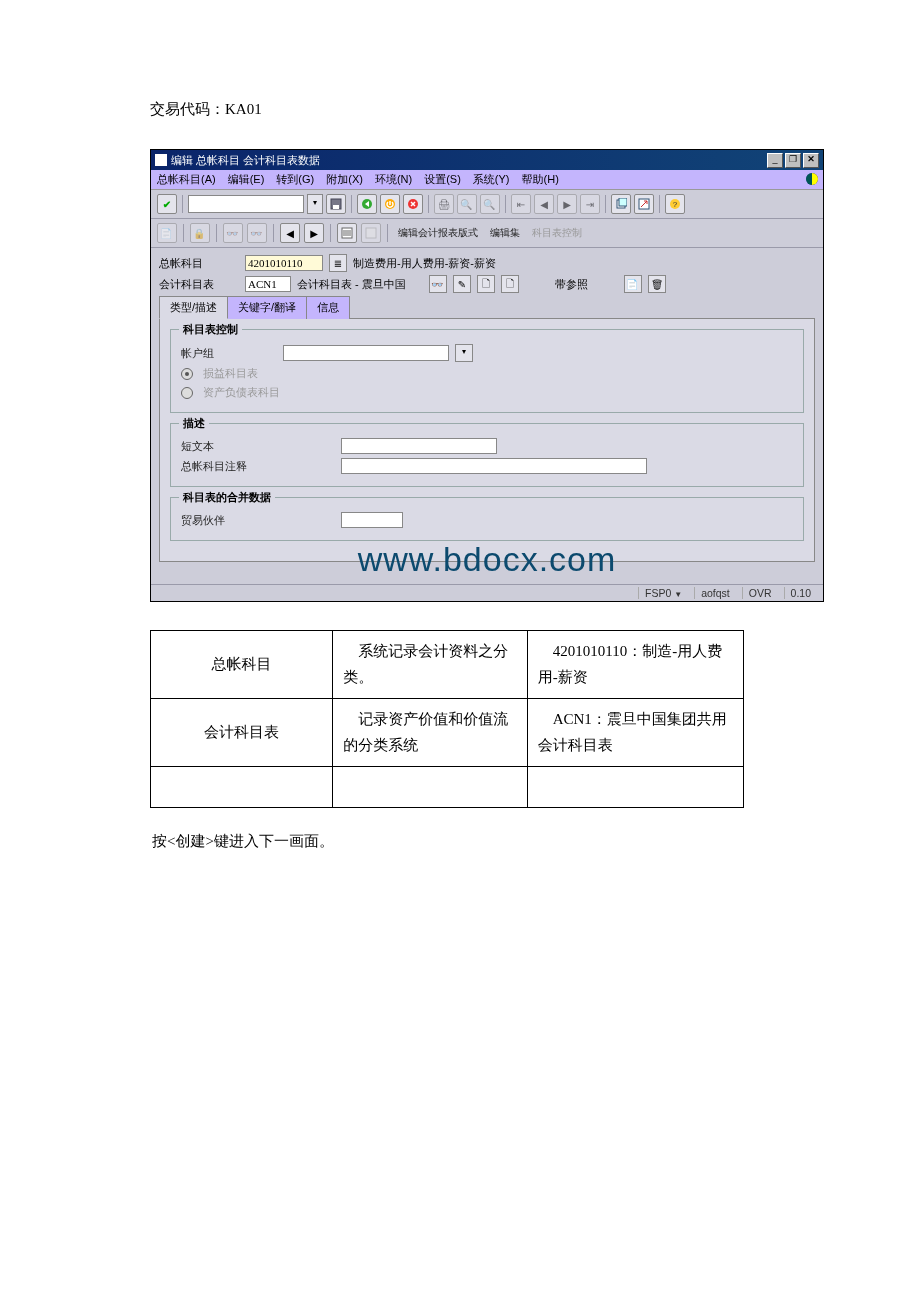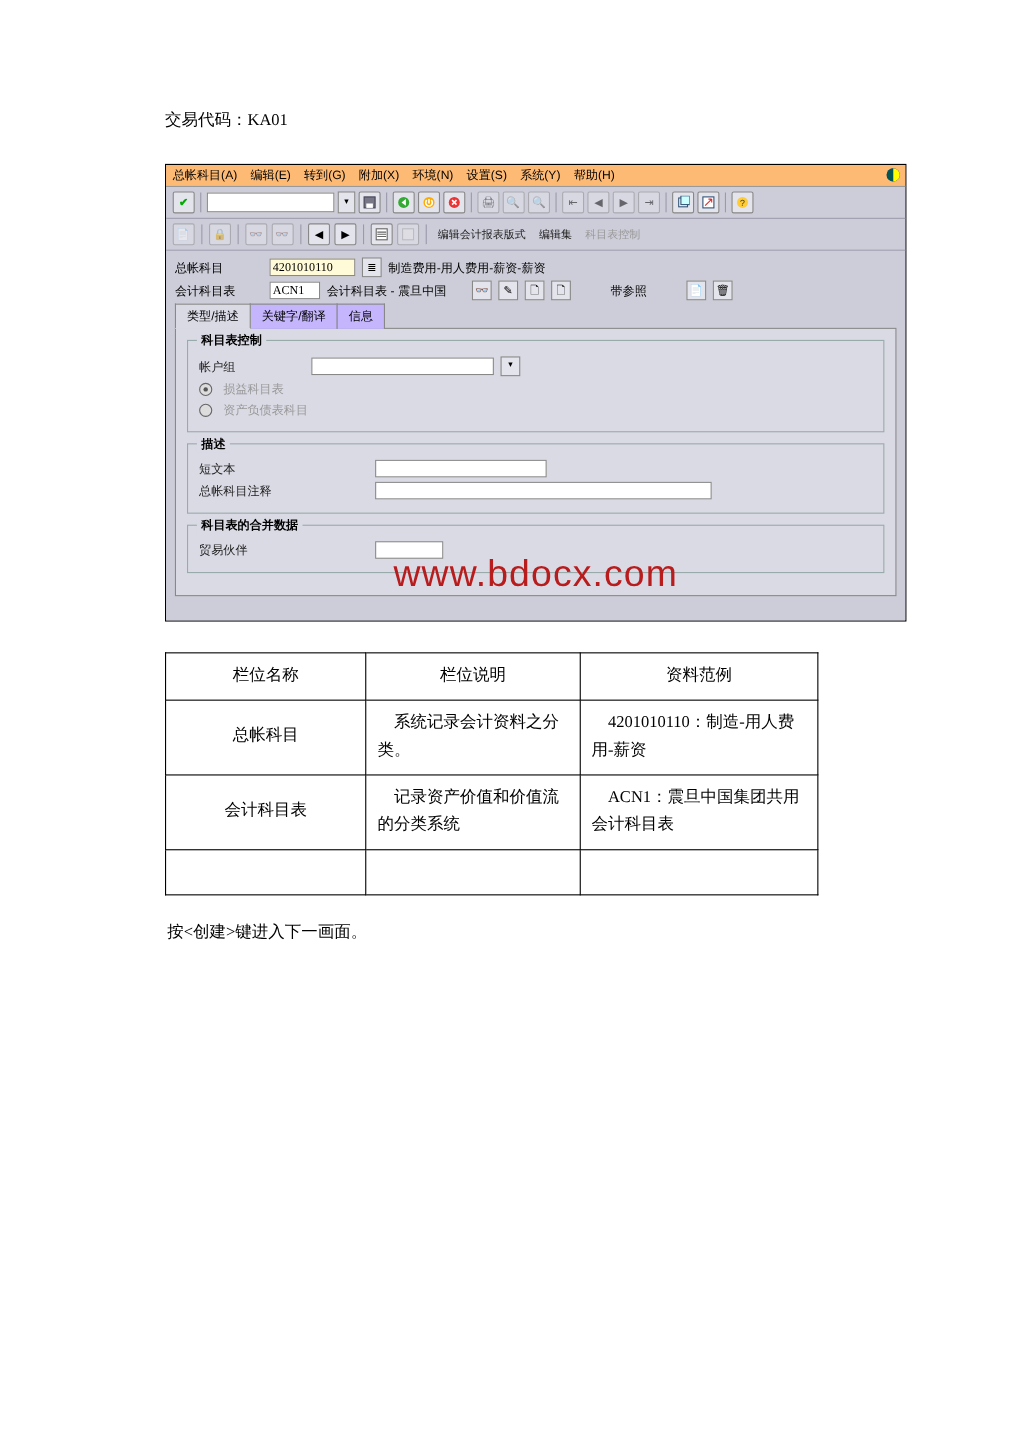--- a/index.html
+++ b/index.html
@@ -65,21 +65,21 @@
     border-right-color: #555;
     border-bottom-color: #555;
     font-size: 9px;
     line-height: 11px;
     text-align: center;
     color: #000;
     cursor: default;
   }
   .tb-btn.close { font-weight: bold; }
   .menubar {
-    background: #fdba74;
+    background: #c4b5fd;
     padding: 2px 6px;
     font-size: 11px;
     display: flex;
     gap: 12px;
     border-bottom: 1px solid #999;
     position: relative;
   }
   .menu-item {
     cursor: default;
   }
@@ -241,21 +241,21 @@
   }
   .radio.selected::after {
     content:''; display:block; width:4px; height:4px; background:#555; border-radius:50%; margin:3px;
   }
   .watermark {
     position: absolute;
     bottom: 22px;
     left: 0; right:0;
     text-align: center;
     font-size: 34px;
-    color: #b91c1c;
+    color: #0c4a6e;
     letter-spacing: 1px;
     font-family: Arial, sans-serif;
     pointer-events:none;
   }
   .statusbar {
     background: #cdcdd9;
     border-top: 1px solid #9a9aaa;
     padding: 2px 6px;
     display:flex;
     justify-content:flex-end;
@@ -294,20 +294,31 @@
 </head>
 <body>
 
 <div class="page-content">
 
   <div class="tx-code">交易代码：KA01</div>
 
 
   <div class="sap-window">
 
+    <div class="titlebar">
+      <div class="titlebar-left">
+        <span class="titlebar-icon"></span>
+        <span>编辑 总帐科目 会计科目表数据</span>
+      </div>
+      <div class="titlebar-buttons">
+        <div class="tb-btn">_</div>
+        <div class="tb-btn">❐</div>
+        <div class="tb-btn close">✕</div>
+      </div>
+    </div>
 
     <div class="menubar">
       <span class="menu-item">总帐科目(A)</span>
       <span class="menu-item">编辑(E)</span>
       <span class="menu-item">转到(G)</span>
       <span class="menu-item">附加(X)</span>
       <span class="menu-item">环境(N)</span>
       <span class="menu-item">设置(S)</span>
       <span class="menu-item">系统(Y)</span>
       <span class="menu-item">帮助(H)</span>
@@ -477,30 +488,31 @@
             <span class="grow-label" style="width:154px">贸易伙伴</span>
             <input class="long-input" style="width: 56px;">
           </div>
         </div>
 
       </div>
 
       <div class="watermark">www.bdocx.com</div>
     </div>
 
+    <div class="statusbar">
+      <span class="sb-cell"><span>FSP0</span> <span style="font-size:8px">▼</span></span>
+      <span class="sb-cell">aofqst</span>
+      <span class="sb-cell">OVR</span>
+      <span class="sb-cell">0.10</span>
+    </div>
 
   </div>
 
   <table class="doc-table">
     <tbody>
-        <tr>
-      <td class="hdr c1">栏位名称</td>
-      <td class="hdr c2">栏位说明</td>
-      <td class="hdr c3">资料范例</td>
-    </tr>
     <tr>
       <td class="c1">总帐科目</td>
       <td class="c2">　系统记录会计资料之分类。</td>
       <td class="c3">　4201010110：制造-用人费用-薪资</td>
     </tr>
     <tr>
       <td class="c1">会计科目表</td>
       <td class="c2">　记录资产价值和价值流的分类系统</td>
       <td class="c3">　ACN1：震旦中国集团共用会计科目表</td>
     </tr>

